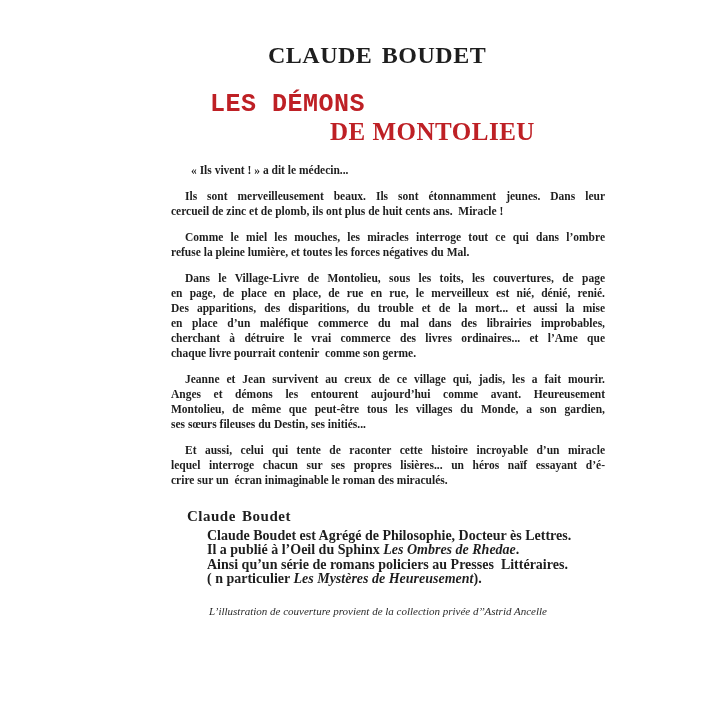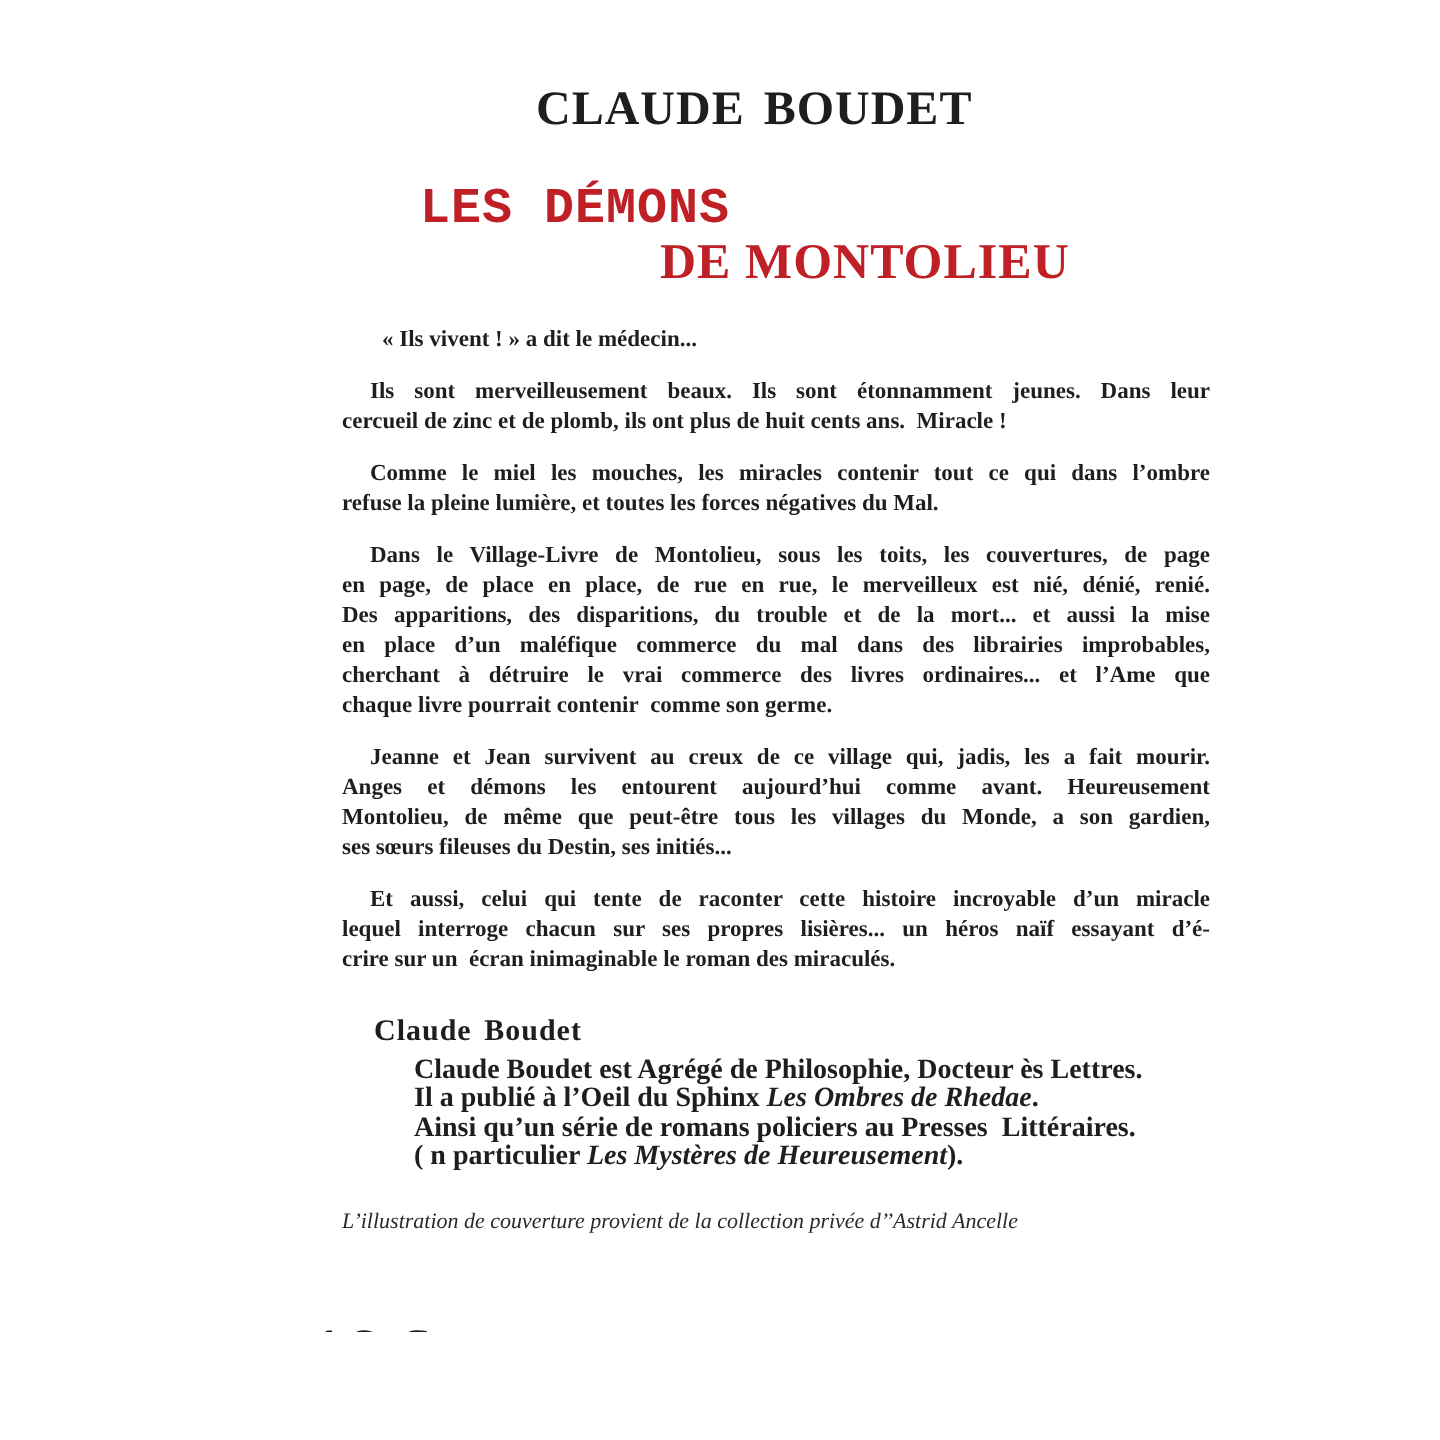--- a/index.html
+++ b/index.html
@@ -28,21 +28,21 @@
   .bline.first{text-indent:14px;}
   .para.p1 .bline.first{text-indent:20px;}
   .bline.just{text-align:justify;text-align-last:justify;}
   .bio-heading{
     margin:19px 0 4px 16px;font-size:15px;font-weight:700;
     letter-spacing:0.5px;word-spacing:2px;line-height:18px;
   }
   .bioline{margin-left:36px;line-height:14.3px;font-size:14px;font-weight:700;}
   .bioline i{font-weight:700;}
   .credit{
-    margin:18px 20px 0 0;text-align:left;font-style:italic;font-weight:400;
+    margin:18px 20px 0 0;text-align:center;font-style:italic;font-weight:400;
     font-size:11px;line-height:14px;color:#2a2a2a;
   }
   .price{
     position:absolute;left:155px;top:661px;
     font-size:33px;font-weight:700;line-height:1;letter-spacing:0.5px;
     color:var(--ink,#1e1e1e);
   }
 </style>
 </head>
 <body>
@@ -55,21 +55,21 @@
   <div class="column">
     <div>
         <div class="para p1">
           <div class="bline first">« Ils vivent ! » a dit le médecin...</div>
         </div>
         <div class="para p2">
           <div class="bline first just">Ils sont merveilleusement beaux. Ils sont étonnamment jeunes. Dans leur</div>
           <div class="bline">cercueil de zinc et de plomb, ils ont plus de huit cents ans.&nbsp; Miracle !</div>
         </div>
         <div class="para p3">
-          <div class="bline first just">Comme le miel les mouches, les miracles contenir tout ce qui dans l’ombre</div>
+          <div class="bline first just">Comme le miel les mouches, les miracles interroge tout ce qui dans l’ombre</div>
           <div class="bline">refuse la pleine lumière, et toutes les forces négatives du Mal.</div>
         </div>
         <div class="para p4">
           <div class="bline first just">Dans le Village-Livre de Montolieu, sous les toits, les couvertures, de page</div>
           <div class="bline just">en page, de place en place, de rue en rue, le merveilleux est nié, dénié, renié.</div>
           <div class="bline just">Des apparitions, des disparitions, du trouble et de la mort... et aussi la mise</div>
           <div class="bline just">en place d’un maléfique commerce du mal dans des librairies improbables,</div>
           <div class="bline just">cherchant à détruire le vrai commerce des livres ordinaires... et l’Ame que</div>
           <div class="bline">chaque livre pourrait contenir&nbsp; comme son germe.</div>
         </div>

